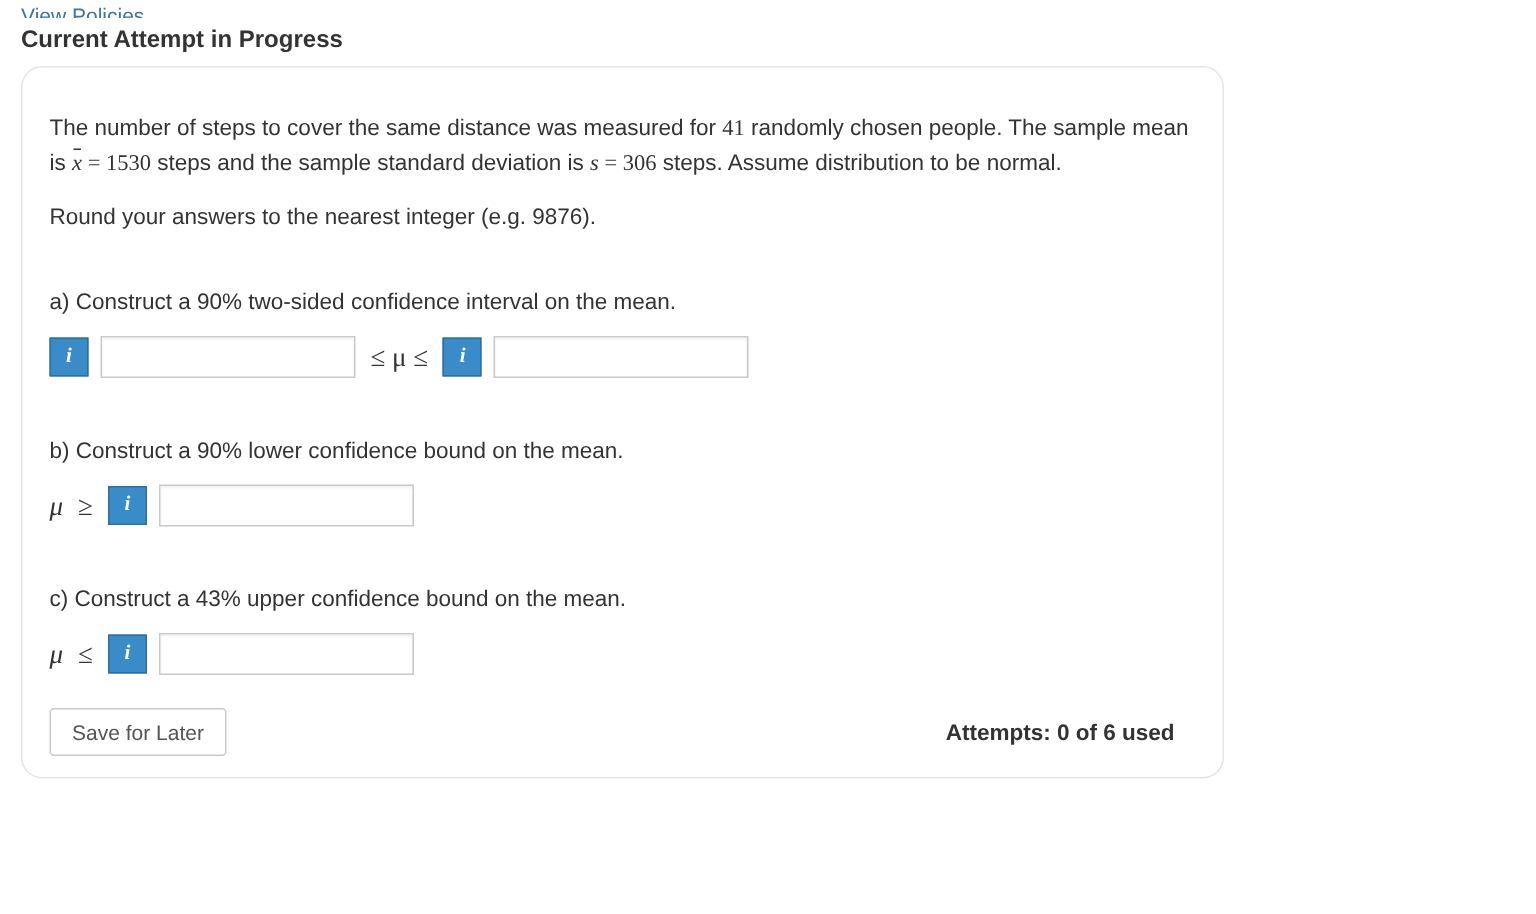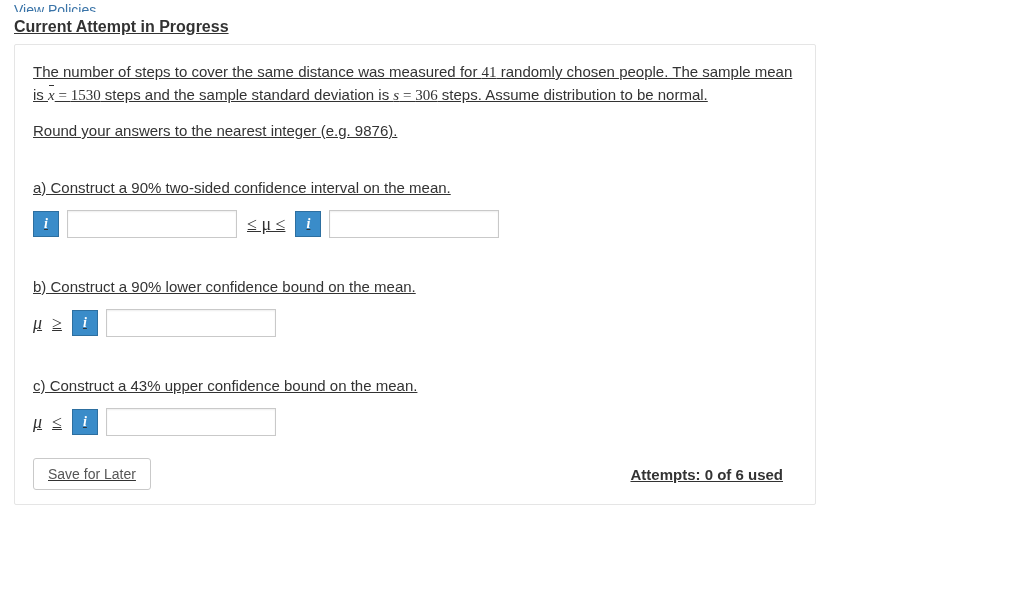--- a/index.html
+++ b/index.html
@@ -6,39 +6,38 @@
   body {
     margin: 0;
     font-family: "Helvetica Neue", Helvetica, Arial, sans-serif;
     font-size: 15px;
     color: #333;
     background: #fff;
   }
   .page {
     width: 830px;
     padding: 0 14px 18px 14px;
-    text-decoration: underline;
   }
   .top-link {
     color: #3a74a8;
     font-size: 14px;
     margin: 2px 0 4px 0;
     overflow: hidden;
     height: 10px;
   }
   .section-title {
     font-weight: 700;
     font-size: 16px;
     color: #333;
     margin: 6px 0 8px 0;
   }
   .panel {
     border: 1px solid #e5e5e5;
-    border-radius: 2px;
-    padding: 16px 18px 14px 18px;
+    border-radius: 14px;
+    padding: 30px 18px 14px 18px;
   }
   .q-text {
     line-height: 1.5;
     margin-bottom: 16px;
   }
   .math-it { font-style: italic; font-family: "Times New Roman", serif; }
   .math-rm { font-family: "Times New Roman", serif; }
   .xbar { position: relative; display: inline-block; }
   .xbar::after {
     content: "";

